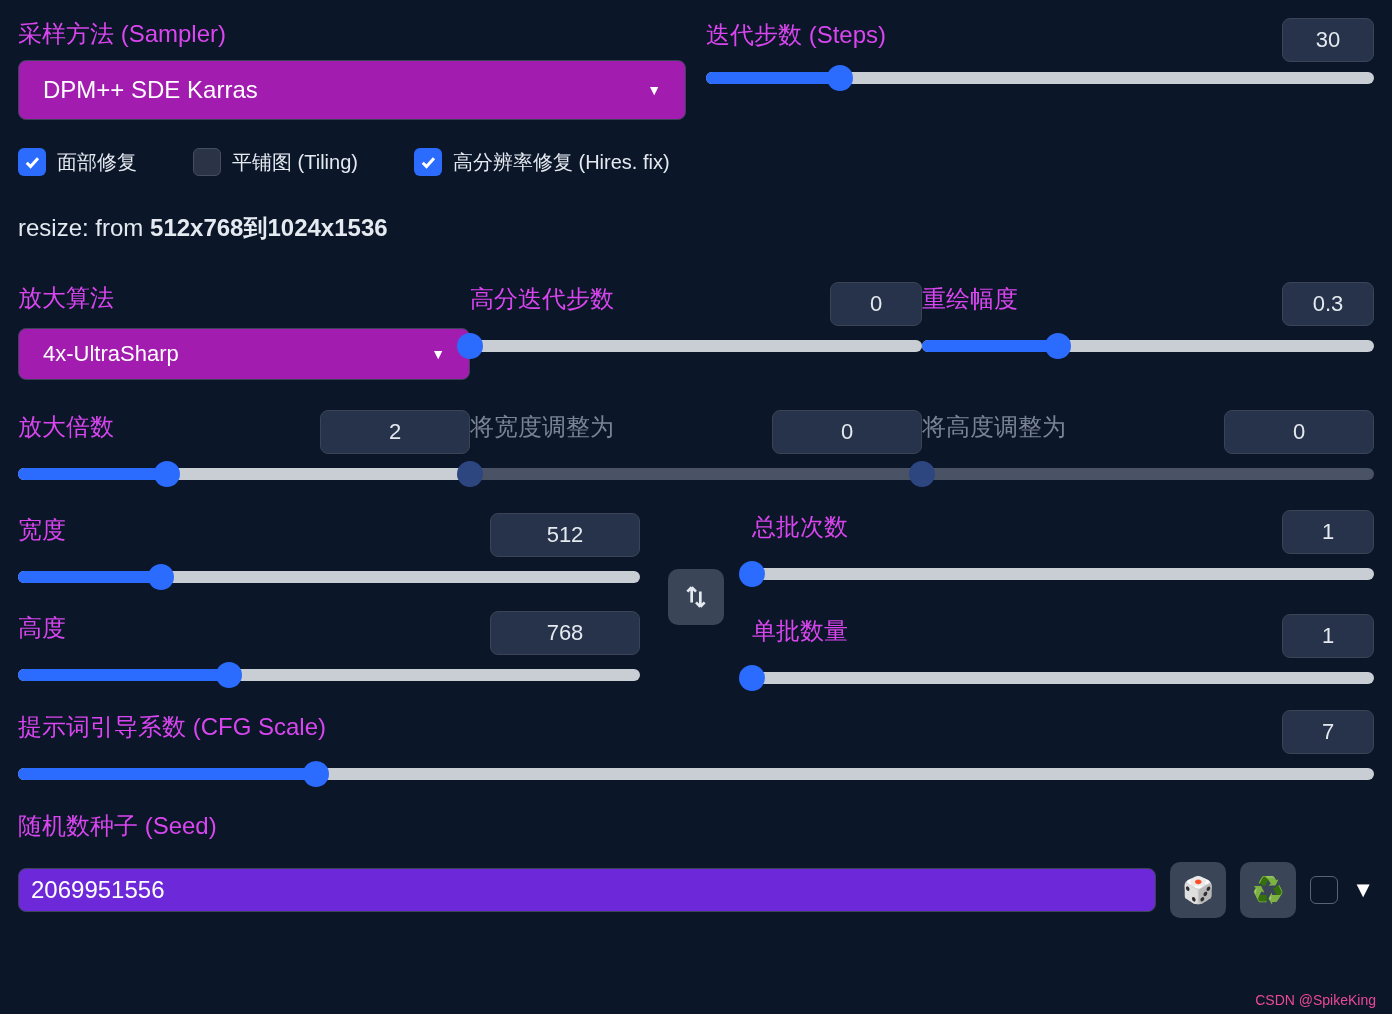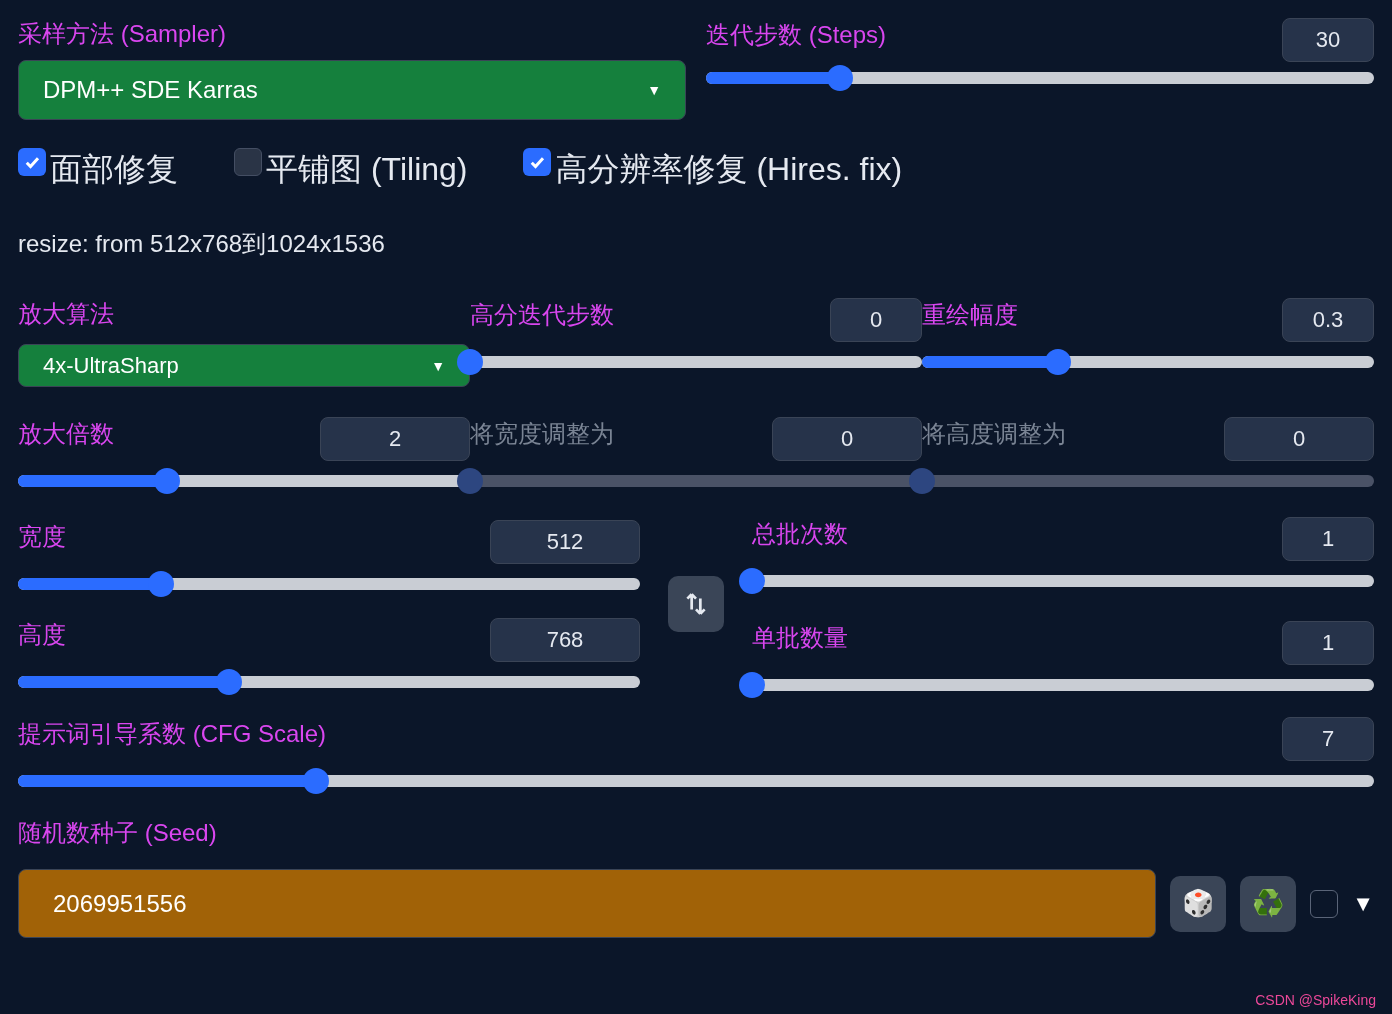--- a/index.html
+++ b/index.html
@@ -1,45 +1,45 @@
 <!DOCTYPE html>
 <html><head>
   <meta charset="utf-8">
   <style>
     *{box-sizing:border-box;margin:0;padding:0;font-family:-apple-system,"PingFang SC","Microsoft YaHei",sans-serif}
     body{background:#0b1629;color:#e5e9f0;padding:18px 18px 10px 18px;width:1392px}
     .row{display:flex;gap:20px;align-items:flex-start}
     .col{display:flex;flex-direction:column}
     .lbl{color:#d946ef;font-size:24px;margin-bottom:10px}
     .lbl.dimmed{color:#7a8494}
-    .sel{background:#15803d;border:1px solid #3a4456;border-radius:8px;height:60px;display:flex;align-items:center;justify-content:space-between;padding:0 24px;color:#fff;font-size:24px;cursor:pointer;width:100%}
+    .sel{background:#a21caf;border:1px solid #3a4456;border-radius:8px;height:60px;display:flex;align-items:center;justify-content:space-between;padding:0 24px;color:#fff;font-size:24px;cursor:pointer;width:100%}
     .sel .trig{font-size:14px}
     .chkrow{display:flex;gap:56px;align-items:center;margin:28px 0 36px}
-    .chk{display:flex;gap:4px;font-size:32px}
+    .chk{display:flex;align-items:center;gap:11px;font-size:20px}
     .box{width:28px;height:28px;border-radius:6px;display:flex;align-items:center;justify-content:center}
     .box.on{background:#2b6cff}
     .box.off{background:#2a3446;border:1px solid #444e63}
     .box.on svg{width:18px;height:18px}
     .resize-txt{font-size:24px;margin-bottom:38px}
-    .resize-txt b{font-weight:400}
+    .resize-txt b{font-weight:700}
     .num{background:#26334a;border:1px solid #3a4456;border-radius:8px;height:44px;min-width:92px;padding:0 18px;display:flex;align-items:center;justify-content:center;font-size:22px;color:#e5e9f0}
     .slider{position:relative;height:12px;background:#c9cdd4;border-radius:6px;width:100%;margin-top:10px}
     .slider.dimmed{background:#4a5266}
     .slider .fill{position:absolute;left:0;top:0;bottom:0;background:#2b6cff;border-radius:6px}
     .slider.dimmed .fill{background:#2d4680}
     .slider .thumb{position:absolute;top:50%;width:26px;height:26px;border-radius:50%;background:#2b6cff;transform:translate(-50%,-50%)}
     .slider.dimmed .thumb{background:#2d4680}
     .grp{display:flex;flex-direction:column;gap:4px}
     .grp-head{display:flex;justify-content:space-between;align-items:center}
     .grid3{display:grid;grid-template-columns:1fr 1fr 1fr;margin-bottom:30px}
     .swap-btn{width:56px;height:56px;background:#3a4557;border-radius:10px;display:flex;align-items:center;justify-content:center;cursor:pointer;align-self:center}
     .swap-btn svg{width:26px;height:26px;stroke:#e5e9f0}
     .dims-row{display:grid;grid-template-columns:1fr auto 1fr;gap:28px;align-items:center;margin-bottom:26px}
     .seed-row{display:flex;gap:14px;align-items:center}
-    .seed-input{flex:1;background:#a16207;border:1px solid #3a4456;border-radius:8px;height:69px;padding:0 34px;font-size:24px;color:#fff;display:flex;align-items:center}
+    .seed-input{flex:1;background:#6d28d9;border:1px solid #3a4456;border-radius:8px;height:44px;padding:0 12px;font-size:24px;color:#fff;display:flex;align-items:center}
     .icon-btn{width:56px;height:56px;background:#3a4557;border-radius:10px;display:flex;align-items:center;justify-content:center;font-size:26px;cursor:pointer}
     .mini-chk{width:28px;height:28px;border:1px solid #5a6478;border-radius:6px}
     .tri-down{color:#fff;font-size:22px}
     .watermark{position:absolute;right:16px;bottom:6px;color:#ec4899;font-size:14px}
   </style>
 </head>
 <body>
 
 <div class="row" style="margin-bottom:6px">
   <div class="col" style="flex:1;max-width:690px">
@@ -84,21 +84,21 @@
   </div>
 </div>
 
 <div class="resize-txt">
   <span>resize: from </span><b>512x768到1024x1536</b>
 </div>
 
 <div class="grid3">
   <div class="grp">
     <div class="lbl">放大算法</div>
-    <div class="sel" style="height:43px;font-size:22px">
+    <div class="sel" style="height:52px;font-size:22px">
       <span>4x-UltraSharp</span>
       <span class="trig">▼</span>
     </div>
   </div>
   <div class="grp">
     <div class="grp-head">
       <div class="lbl">高分迭代步数</div>
       <div class="num">0</div>
     </div>
     <div class="slider">

